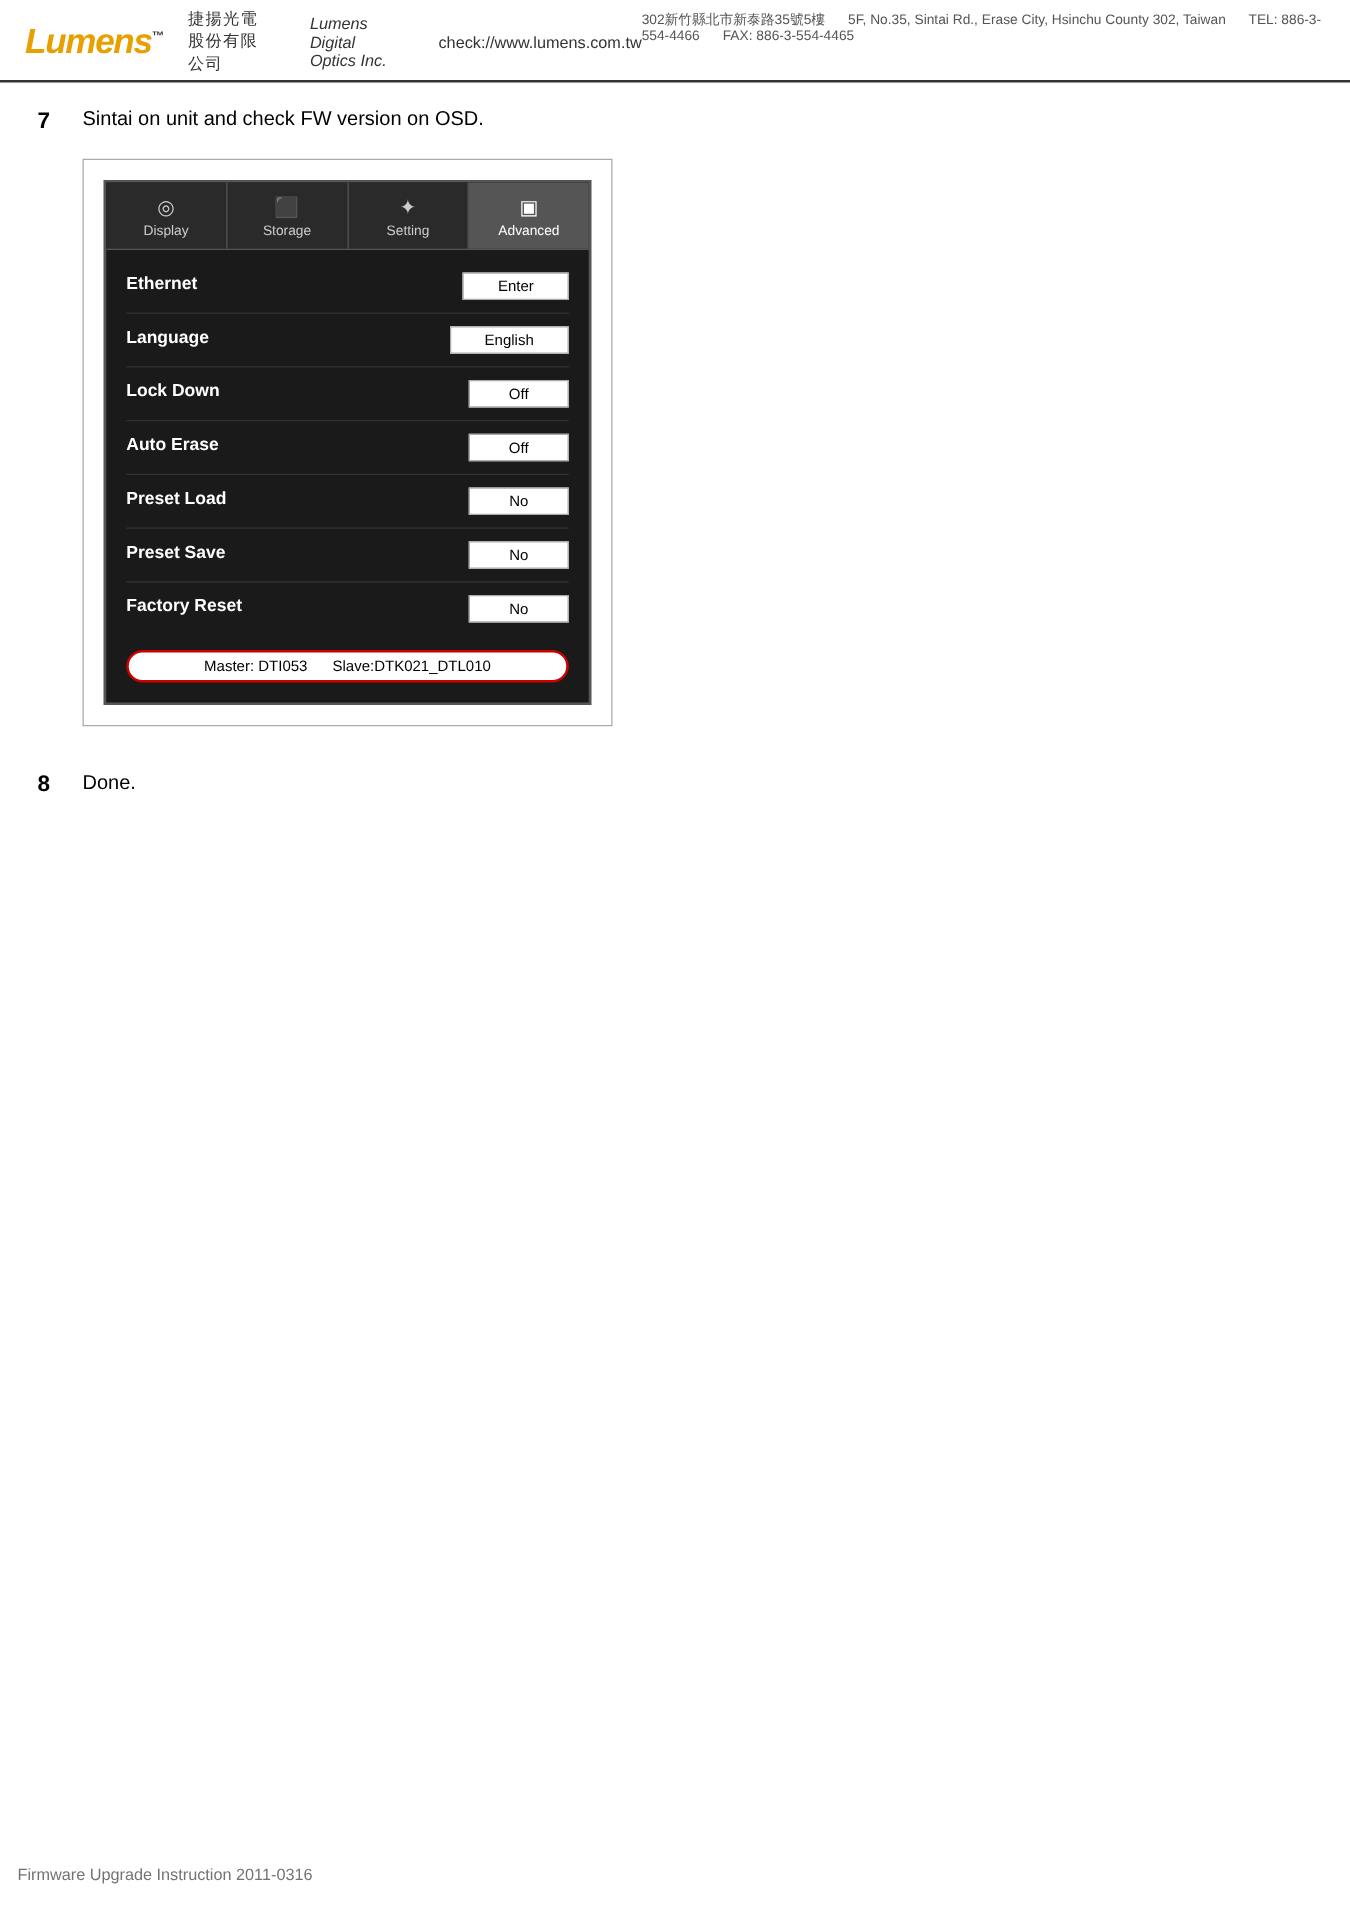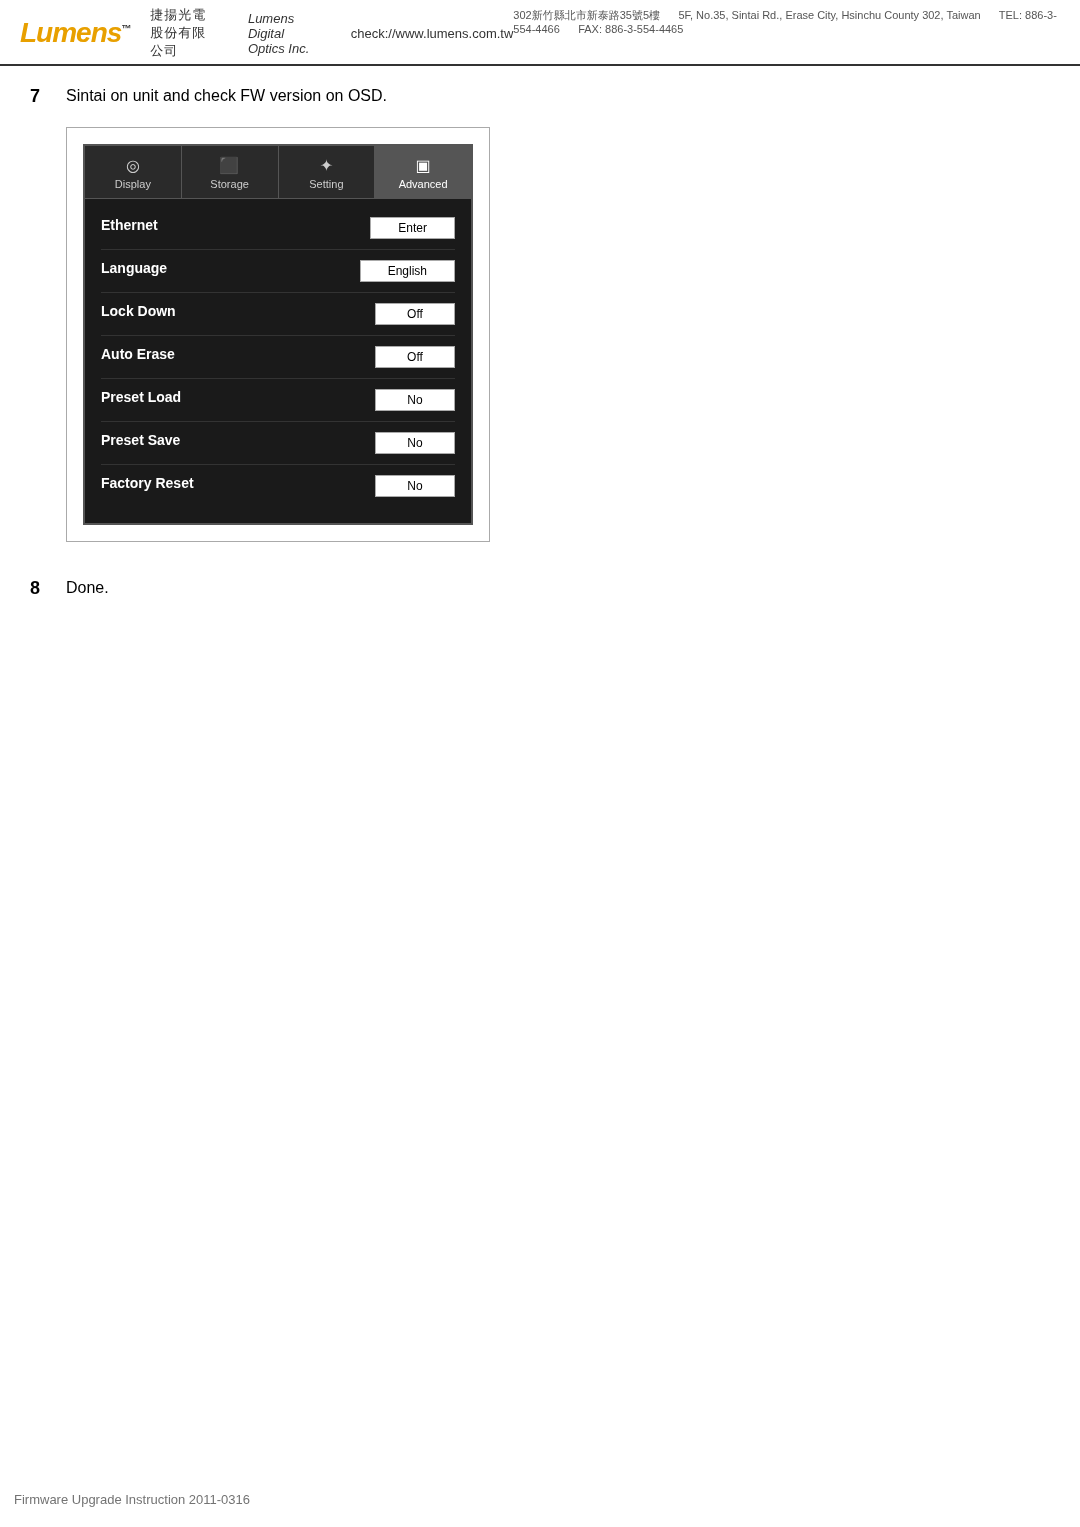--- a/index.html
+++ b/index.html
@@ -270,20 +270,24 @@
         <div class="menu-row">
           <span class="menu-label">Preset Save</span>
           <span class="menu-value">No</span>
         </div>
         <div class="menu-row">
           <span class="menu-label">Factory Reset</span>
           <span class="menu-value">No</span>
         </div>
       </div>
 
+      <div class="osd-status">
+        <span class="status-text">Master: DTI053</span>
+        <span class="status-text">Slave:DTK021_DTL010</span>
+      </div>
 
     </div>
   </div>
 
   
   <div class="step" style="margin-top: 16px;">
     <span class="step-number">8</span>
     <span class="step-text">Done.</span>
   </div>
 

